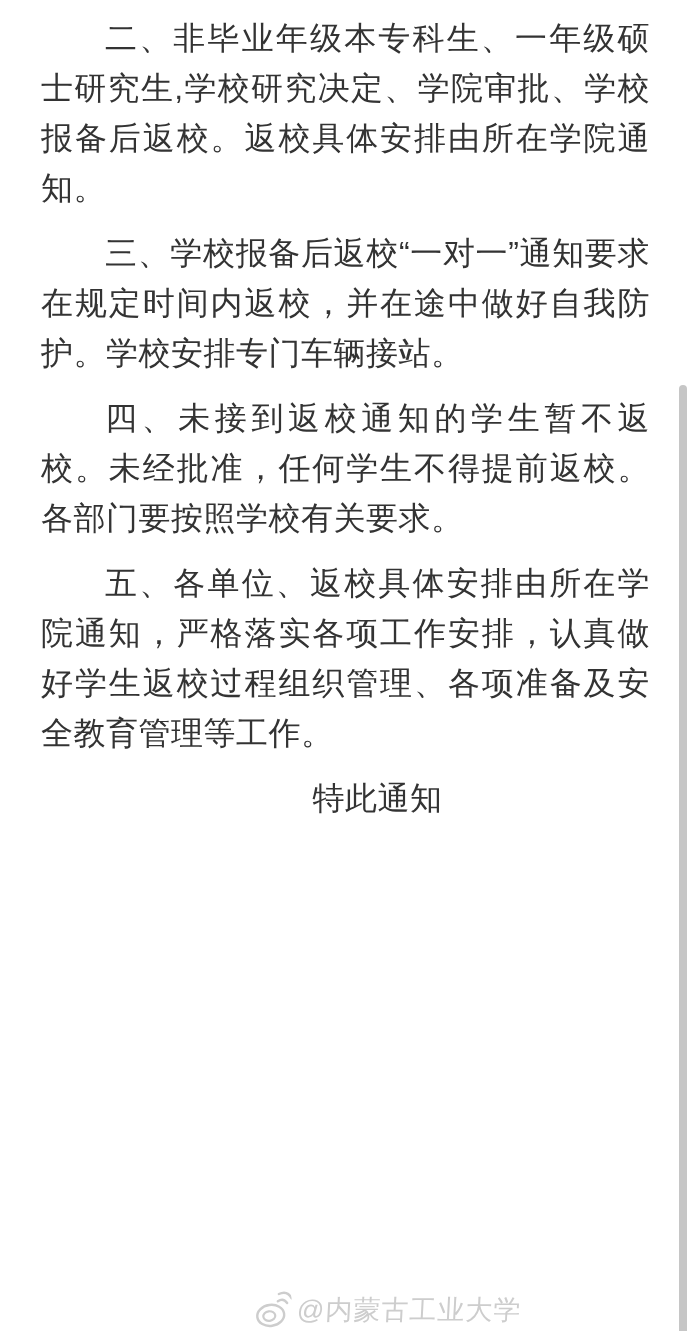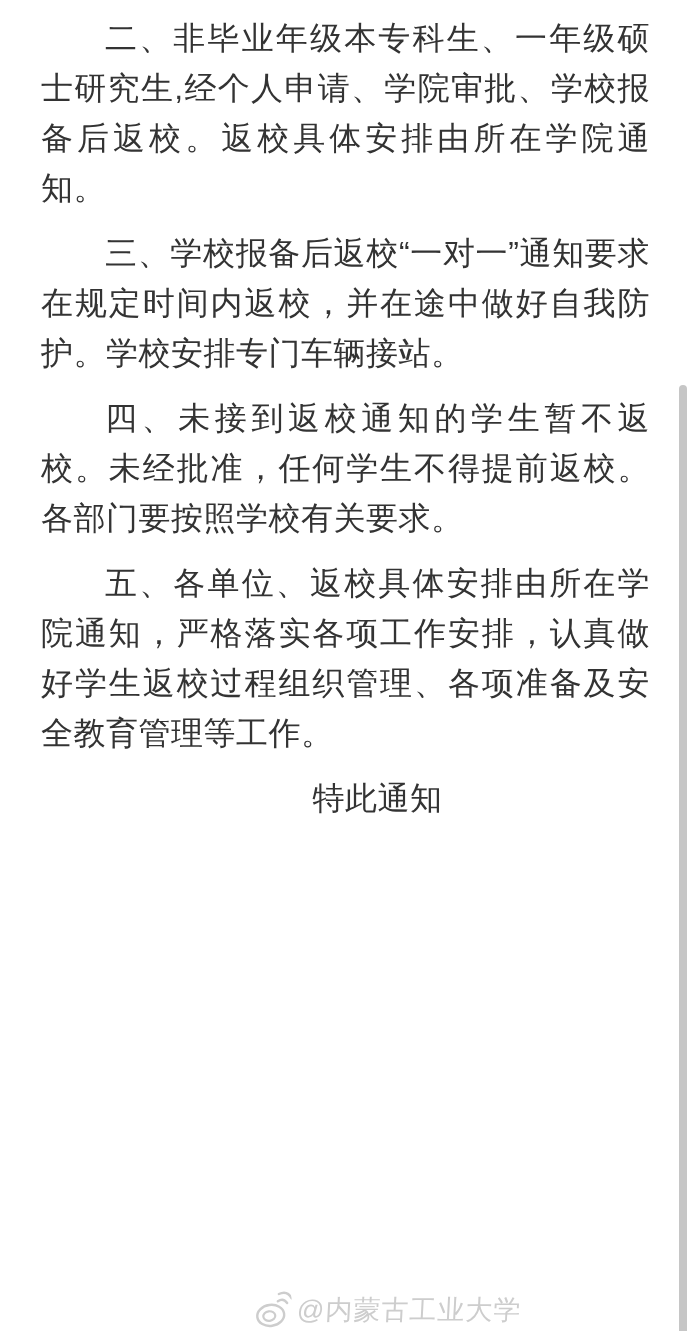--- a/index.html
+++ b/index.html
@@ -67,21 +67,21 @@
     border-radius: 5px;
     background: var(--scroll, #c6c6c6);
   }
 </style>
 </head>
 <body>
 
 <div class="page">
 
   <div class="content">
-    <p>二、非毕业年级本专科生、一年级硕士研究生,经个人申请、学院审批、学校报备后返校。返校具体安排由所在学院通知。</p>
+    <p>二、非毕业年级本专科生、一年级硕士研究生,学校研究决定、学院审批、学校报备后返校。返校具体安排由所在学院通知。</p>
     <p>三、学校报备后返校“一对一”通知要求在规定时间内返校，并在途中做好自我防护。学校安排专门车辆接站。</p>
     <p>四、未接到返校通知的学生暂不返校。未经批准，任何学生不得提前返校。各部门要按照学校有关要求。</p>
     <p>五、各单位、返校具体安排由所在学院通知，严格落实各项工作安排，认真做好学生返校过程组织管理、各项准备及安全教育管理等工作。</p>
     <p class="closing">特此通知</p>
 
   </div>
 
   <div class="watermark">
     <span class="wm-icon">
       <svg viewBox="0 0 40 40" width="40" height="40" aria-hidden="true">

